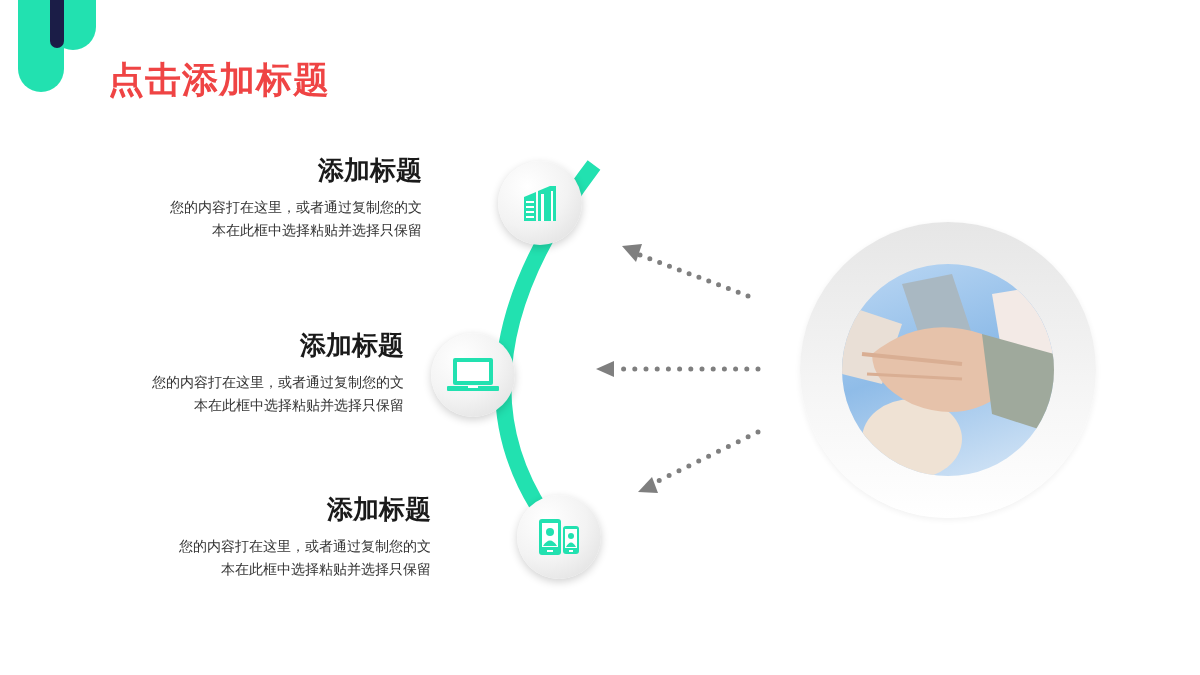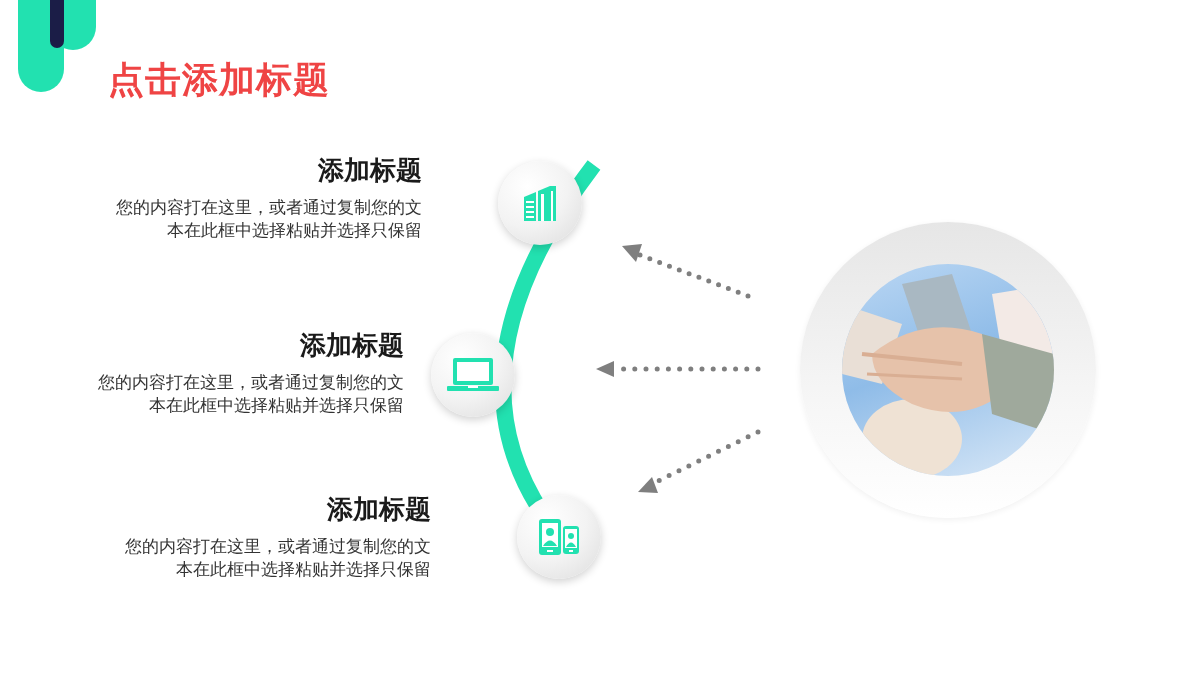--- a/index.html
+++ b/index.html
@@ -4,21 +4,21 @@
 <style>
   html,body{margin:0;padding:0;}
   body{width:1200px;height:675px;position:relative;background:#ffffff;overflow:hidden;font-family:"DejaVu Sans","Liberation Sans",sans-serif;}
   .deco{position:absolute;}
   .deco-green{left:18px;top:-40px;width:46px;height:132px;border-radius:23px;background:#22e1b0;}
   .deco-green2{left:50px;top:-40px;width:46px;height:90px;border-radius:23px;background:#22e1b0;}
   .deco-navy{left:50px;top:-20px;width:14px;height:68px;border-radius:0 0 7px 7px;background:#1b1d47;}
   .page-title{position:absolute;left:108px;top:32px;font-size:36px;font-weight:bold;color:#ef4444;letter-spacing:1px;margin-top:24px;}
   .item{position:absolute;text-align:right;}
   .item .t{font-size:26px;font-weight:bold;color:#1a1a1a;margin-bottom:8px;}
-  .item .d{font-size:17px;color:#333;line-height:23px;}
+  .item .d{font-size:14px;color:#333;line-height:23px;}
   svg.lines{position:absolute;left:0;top:0;}
   .node{position:absolute;width:84px;height:84px;border-radius:50%;
         background:radial-gradient(circle at 35% 30%,#ffffff 0%,#f3f3f3 50%,#dcdcdc 100%);
         box-shadow:0 3px 8px rgba(0,0,0,0.18);display:flex;align-items:center;justify-content:center;}
   .photo-ring{position:absolute;left:800px;top:222px;width:296px;height:296px;border-radius:50%;
         background:linear-gradient(180deg,#e6e6e6 0%,#f6f6f6 60%,#ffffff 100%);
         box-shadow:0 2px 6px rgba(0,0,0,0.06);}
   .photo-inner{position:absolute;left:42px;top:42px;width:212px;height:212px;border-radius:50%;overflow:hidden;
         background:linear-gradient(160deg,#bcd8f4 0%,#8fbce8 45%,#d9e8f7 100%);}
 </style>

